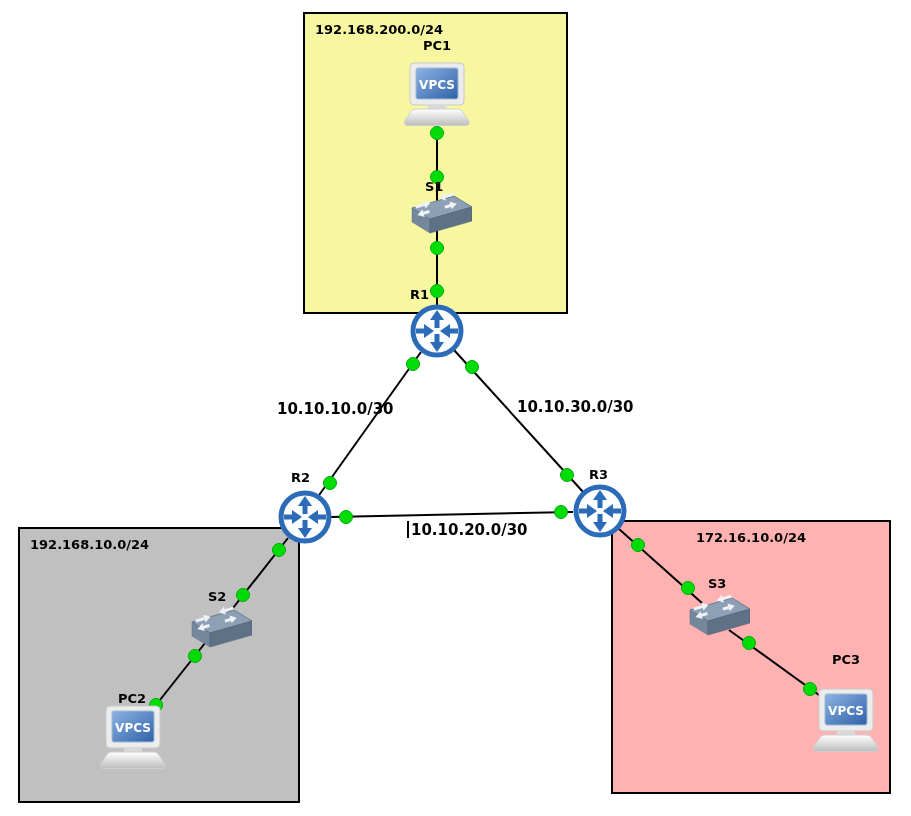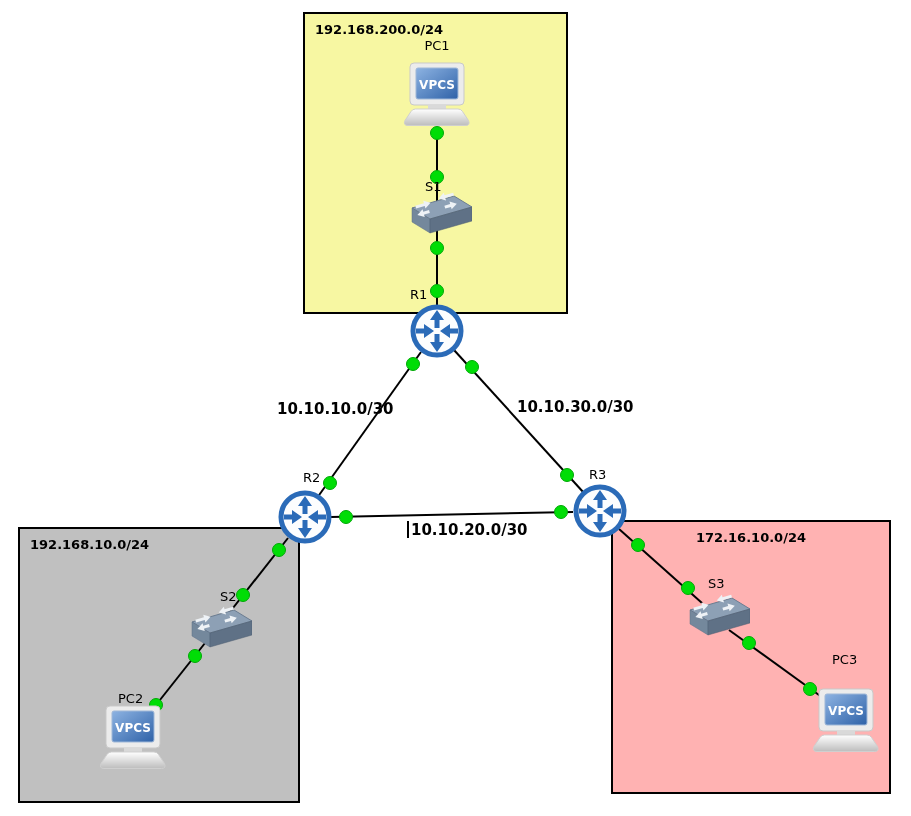--- a/index.html
+++ b/index.html
@@ -9,21 +9,21 @@
   }
   .zone{position:absolute; border:2px solid #000; box-sizing:border-box; z-index:1;}
   .zone-top{left:303px; top:12px; width:265px; height:302px; background:#f7f7a2;}
   .zone-left{left:18px; top:527px; width:282px; height:276px; background:#c0c0c0;}
   .zone-right{left:611px; top:520px; width:280px; height:274px; background:#ffb2b2; text-align:center;}
   .zone-label{display:block; padding:8px 10px; font-weight:bold; font-size:13px; color:#000;}
   #wires{position:absolute; left:0; top:0; z-index:2;}
   #wires line{stroke:#000000; stroke-width:2;}
   #wires circle{fill:#00dd06; stroke:#00a806; stroke-width:1;}
   .device{position:absolute; z-index:3; line-height:0;}
-  .dev-label{position:absolute; z-index:4; font-weight:normal; font-size:13px; color:#000; white-space:nowrap;}
+  .dev-label{position:absolute; z-index:4; font-weight:bold; font-size:13px; color:#000; white-space:nowrap;}
   .link-label{position:absolute; z-index:4; font-weight:bold; font-size:15px; color:#000; white-space:nowrap;}
   .center-x{transform:translateX(-50%);}
   .cursor-bar{position:absolute; z-index:4; width:2px; height:17px; background:#000;}
 </style>
 </head>
 <body>
 
 <div id="canvas">
 
   <svg width="0" height="0" style="position:absolute" aria-hidden="true">
@@ -184,23 +184,23 @@
       <rect x="16" y="6" width="42" height="31" rx="2" fill="url(#scrGrad)" stroke="#9fb8d8"></rect>
       <text x="37" y="27" text-anchor="middle" font-size="12" font-weight="bold" fill="#ffffff">VPCS</text>
       <rect x="28" y="43" width="18" height="4" fill="#d9d9d9"></rect>
       <path d="M16 47 h42 q3 0 4.5 2.5 l6 9 q2 5 -3 5 H8 q-5 0 -3 -5 l6 -9 q1.5 -2.5 4.5 -2.5 z" fill="url(#baseGrad)" stroke="#cfcfcf"></path>
     </svg>
   </div>
 
   <div class="dev-label center-x" style="left:437px; top:38px;">PC1</div>
   <div class="dev-label" style="left:425px; top:179px;">S1</div>
   <div class="dev-label" style="left:410px; top:287px;">R1</div>
-  <div class="dev-label" style="left:291px; top:470px;margin-left:12px;">R2</div>
+  <div class="dev-label" style="left:291px; top:470px;">R2</div>
   <div class="dev-label" style="left:589px; top:467px;">R3</div>
-  <div class="dev-label" style="left:208px; top:589px;margin-left:12px;">S2</div>
+  <div class="dev-label" style="left:208px; top:589px;">S2</div>
   <div class="dev-label" style="left:708px; top:576px;">S3</div>
   <div class="dev-label" style="left:118px; top:691px;">PC2</div>
   <div class="dev-label" style="left:832px; top:652px;">PC3</div>
 
   <div class="link-label" style="left:277px; top:400px;">10.10.10.0/30</div>
   <div class="link-label" style="left:517px; top:398px;">10.10.30.0/30</div>
   <div class="link-label" style="left:411px; top:521px;text-align:center;">10.10.20.0/30</div>
   <div class="cursor-bar" style="left:407px; top:521px;"></div>
 
 </div>

